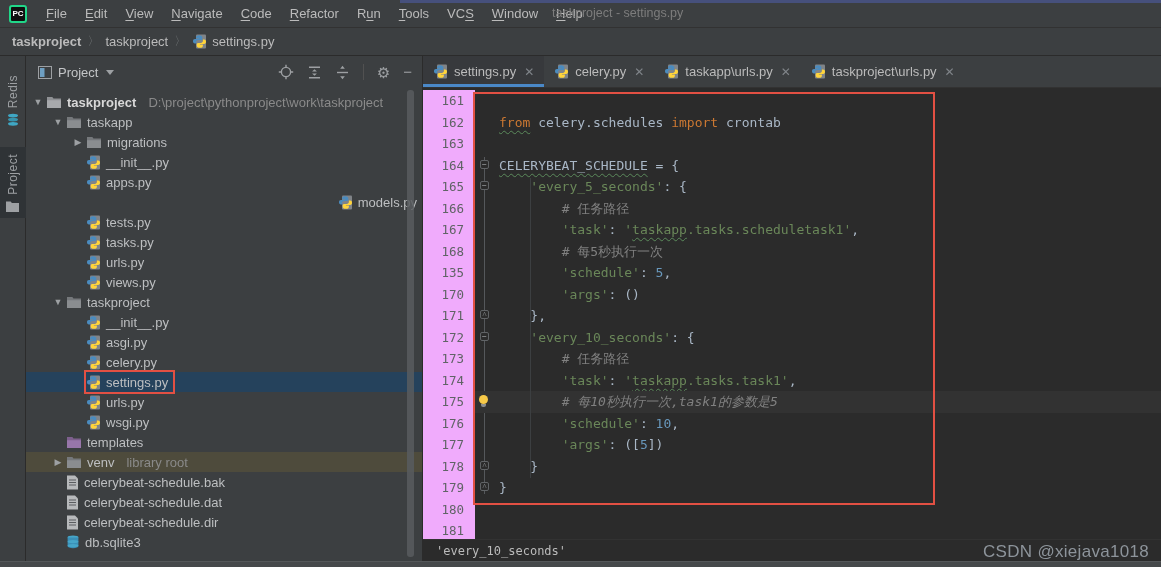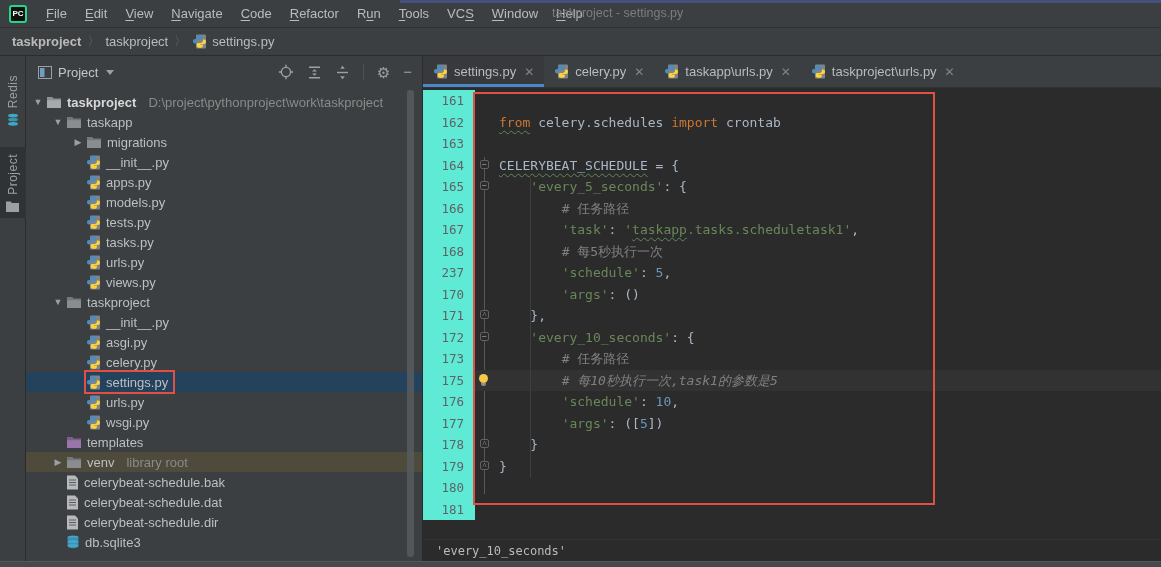--- a/index.html
+++ b/index.html
@@ -47,21 +47,21 @@
   .tree-scrollbar { position:absolute; top:34px; bottom:4px; right:8px; width:7px; background:#585c5f; border-radius:3px; opacity:.85; }
   
   .editor { flex:1; display:flex; flex-direction:column; background:#2b2b2b; min-width:0; }
   .tabstrip { height:32px; background:#3c3f41; display:flex; align-items:stretch; border-bottom:1px solid #323232; }
   .tab { display:flex; align-items:center; gap:6px; padding:0 10px; position:relative; color:#bbbbbb; cursor:default; }
   .tab.active { background:#37393c; }
   .tab.active::after { content:""; position:absolute; left:0; right:0; bottom:0; height:3px; background:#4a88c7; }
   .tab-close { color:#80858a; font-size:12px; margin-left:2px; }
   .codebody { position:relative; flex:1; overflow:hidden; font-family:"DejaVu Sans Mono", monospace; font-size:13px; padding-top:2px; }
   .code-line { display:flex; height:21.5px; line-height:21.5px; }
-  .ln { width:52px; flex:none; background:#5eead4; color:#606366; text-align:right; padding-right:11px; font-size:12.5px; }
+  .ln { width:52px; flex:none; background:#f0abfc; color:#606366; text-align:right; padding-right:11px; font-size:12.5px; }
   .foldcol { width:24px; flex:none; position:relative; }
   .segs { flex:1; white-space:pre; color:#a9b7c6; }
   .code-line.current .foldcol, .code-line.current .segs { background:#323232;font-style:italic; }
   .kw { color:#cc7832; }
   .str { color:#6a8759; }
   .num { color:#6897bb; }
   .com { color:#808080; }
   .typo { text-decoration:underline wavy #5b8a5b 1px; text-underline-offset:3px; }
   .fold-mark { position:absolute; left:5px; top:5px; width:9px; height:9px; border:1px solid #606366; border-radius:2px; color:#9da0a3; font-size:8px; line-height:7px; text-align:center; background:#2b2b2b; }
   .fold-guide { position:absolute; width:1px; background:#55585b; }
@@ -256,21 +256,21 @@
               <span class="t-ico">
                 <svg width="15" height="15" viewBox="0 0 15 15">
                   <rect x="4" y="0.5" width="10" height="14" rx="1" fill="#808488"></rect>
                   <path fill="#4b8bbe" d="M7 1.2c-2.2 0-2.9 1-2.9 2.1v1.1h3v.6H2.9C1.7 5 1 5.9 1 7.2s.7 2.2 1.9 2.2h1.2V7.9c0-1.1 1-1.9 2.1-1.9h2.5c.9 0 1.6-.7 1.6-1.6V3.3c0-1.1-1-2.1-3.3-2.1z"></path>
                   <path fill="#ffd43b" d="M8 13.8c2.2 0 2.9-1 2.9-2.1v-1.1h-3V10h4.2c1.2 0 1.9-.9 1.9-2.2S13.3 5.6 12.1 5.6h-1.2v1.5c0 1.1-1 1.9-2.1 1.9H6.3c-.9 0-1.6.7-1.6 1.6v1.1c0 1.1 1 2.1 3.3 2.1z"></path>
                 </svg>
               </span>
               <span class="t-label">apps.py</span>
             </span>
           </div>
-          <div class="tree-row" style="padding-left: 44px;">
+          <div class="tree-row" style="padding-left: 44px; justify-content: flex-end;">
             <span class="chev"></span>
             <span class="row-inner">
               <span class="t-ico">
                 <svg width="15" height="15" viewBox="0 0 15 15">
                   <rect x="4" y="0.5" width="10" height="14" rx="1" fill="#808488"></rect>
                   <path fill="#4b8bbe" d="M7 1.2c-2.2 0-2.9 1-2.9 2.1v1.1h3v.6H2.9C1.7 5 1 5.9 1 7.2s.7 2.2 1.9 2.2h1.2V7.9c0-1.1 1-1.9 2.1-1.9h2.5c.9 0 1.6-.7 1.6-1.6V3.3c0-1.1-1-2.1-3.3-2.1z"></path>
                   <path fill="#ffd43b" d="M8 13.8c2.2 0 2.9-1 2.9-2.1v-1.1h-3V10h4.2c1.2 0 1.9-.9 1.9-2.2S13.3 5.6 12.1 5.6h-1.2v1.5c0 1.1-1 1.9-2.1 1.9H6.3c-.9 0-1.6.7-1.6 1.6v1.1c0 1.1 1 2.1 3.3 2.1z"></path>
                 </svg>
               </span>
               <span class="t-label">models.py</span>
@@ -585,21 +585,21 @@
             <span class="ln">167</span>
             <span class="foldcol"></span>
             <span class="segs"><span>        </span><span class="str">'task'</span><span>: </span><span class="str">'</span><span class="str typo">taskapp</span><span class="str">.tasks.scheduletask1'</span><span>,</span></span>
           </div>
           <div class="code-line">
             <span class="ln">168</span>
             <span class="foldcol"></span>
             <span class="segs"><span>        </span><span class="com"># 每5秒执行一次</span></span>
           </div>
           <div class="code-line">
-            <span class="ln">237</span>
+            <span class="ln">135</span>
             <span class="foldcol"></span>
             <span class="segs"><span>        </span><span class="str">'schedule'</span><span>: </span><span class="num">5</span><span>,</span></span>
           </div>
           <div class="code-line">
             <span class="ln">170</span>
             <span class="foldcol"></span>
             <span class="segs"><span>        </span><span class="str">'args'</span><span>: ()</span></span>
           </div>
           <div class="code-line">
             <span class="ln">171</span>
@@ -612,20 +612,25 @@
             <span class="ln">172</span>
             <span class="foldcol">
               <span class="fold-mark">−</span>
             </span>
             <span class="segs"><span>    </span><span class="str">'every_10_seconds'</span><span>: {</span></span>
           </div>
           <div class="code-line">
             <span class="ln">173</span>
             <span class="foldcol"></span>
             <span class="segs"><span>        </span><span class="com"># 任务路径</span></span>
+          </div>
+          <div class="code-line">
+            <span class="ln">174</span>
+            <span class="foldcol"></span>
+            <span class="segs"><span>        </span><span class="str">'task'</span><span>: </span><span class="str">'</span><span class="str typo">taskapp</span><span class="str">.tasks.task1'</span><span>,</span></span>
           </div>
           <div class="code-line current">
             <span class="ln">175</span>
             <span class="foldcol">
               <span class="bulb" style="left: 4px; top: 4px;">
                 <div class="glass"></div>
                 <div class="base"></div>
               </span>
             </span>
             <span class="segs"><span>        </span><span class="com"># 每10秒执行一次,task1的参数是5</span></span>
@@ -668,14 +673,15 @@
       <div class="ed-breadcrumb">
         <span>'every_10_seconds'</span>
       </div>
     </div>
   </div>
 
   <div class="bottom-strip"></div>
 
   <div class="anno-code-box"></div>
   <div class="top-blue-line"></div>
+  <div class="watermark">CSDN @xiejava1018</div>
 
 </div>
 
 </body></html>

